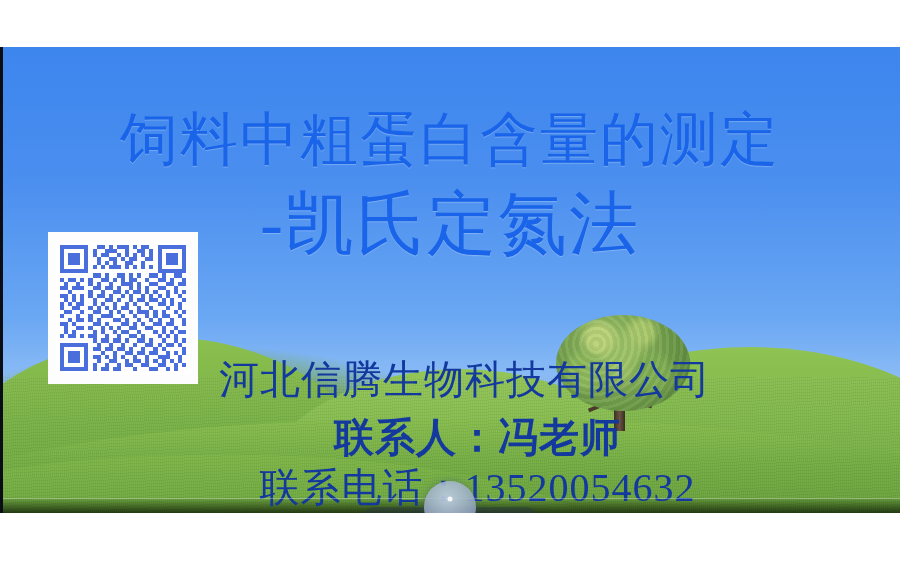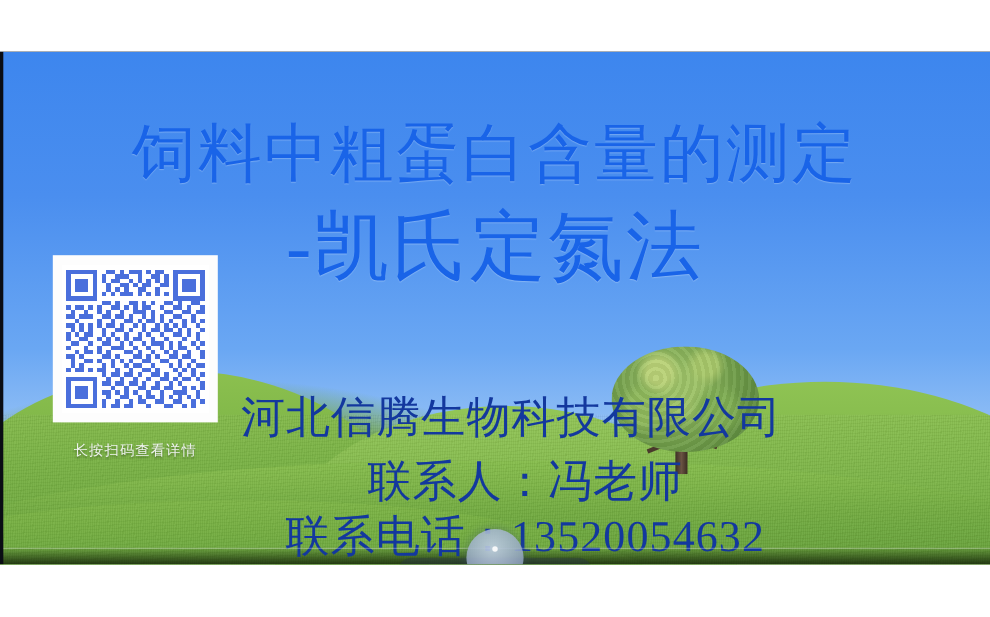--- a/index.html
+++ b/index.html
@@ -120,21 +120,21 @@
   .company-wrap{position:absolute;left:0;top:0;width:100%;z-index:22;}
   .company-name{
     position:absolute;left:0;top:313px;width:100%;text-align:center;
     color:#13389e;font-family:"Liberation Serif","DejaVu Serif",serif;
     font-size:40px;line-height:1;font-weight:400;letter-spacing:1px;
     padding-left:30px;box-sizing:border-box;
   }
   .contact-person{
     position:absolute;left:0;top:371px;width:100%;text-align:center;
     color:#13389e;font-family:"Liberation Serif","DejaVu Serif",serif;
-    font-size:40px;line-height:1;font-weight:400;letter-spacing:1px;
+    font-size:40px;line-height:1;font-weight:700;letter-spacing:1px;
     padding-left:55px;box-sizing:border-box;
   }
   .contact-phone{
     position:absolute;left:0;top:421px;width:100%;text-align:center;
     color:#13389e;font-family:"Liberation Serif","DejaVu Serif",serif;
     font-size:40px;line-height:1;font-weight:400;letter-spacing:1px;
     padding-left:55px;box-sizing:border-box;
   }
 
   
@@ -477,21 +477,20 @@
             <rect x="29" y="30" width="1" height="2"></rect>
               <rect x="31" y="30" width="1" height="1"></rect>
             <rect x="11" y="31" width="1" height="1"></rect>
               <rect x="14" y="31" width="2" height="1"></rect>
             <rect x="19" y="31" width="1" height="1"></rect>
               <rect x="23" y="31" width="2" height="1"></rect>
             <rect x="27" y="31" width="1" height="1"></rect>
           </g>
         </svg>
       </div>
-      <div class="qr-caption">长按扫码查看详情</div>
     </div>
 
     <div class="progress-line"></div>
     <div class="control-tray"></div>
     <div class="control-bubble">
       <div class="control-bubble-dot"></div>
     </div>
     <div class="bottom-dark"></div>
 
   </div>

